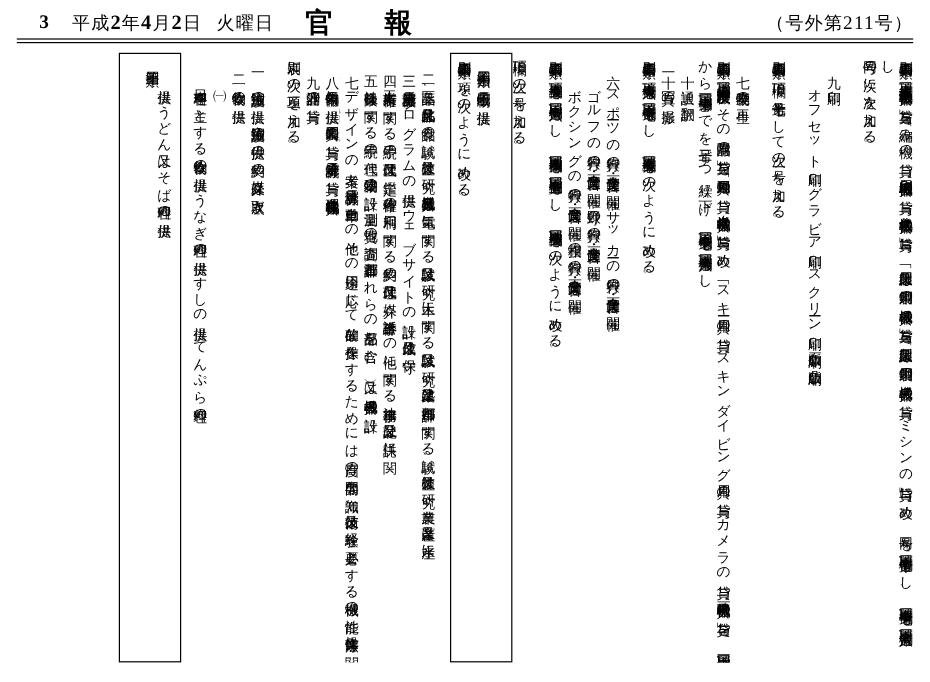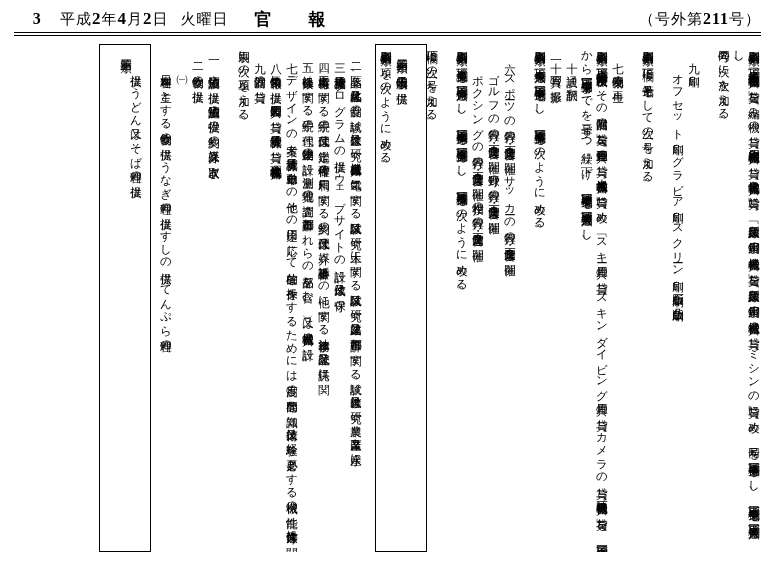--- a/index.html
+++ b/index.html
@@ -50,32 +50,32 @@
     font-weight: bold;
   }
   .header .weekday {
     margin-left: 12px;
     font-size: 15px;
     letter-spacing: 1px;
     text-align: center;
   }
   .header .gazette {
     margin-left: 26px;
-    font-size: 17px;
+    font-size: 23px;
     font-weight: bold;
     letter-spacing: 10px;
   }
   .header .issue {
     margin-left: auto;
     font-size: 15px;
     letter-spacing: 1px;
   }
   .header .issue .big {
     font-size: 16px;
-    font-weight: bold;
+    font-weight: normal;
   }
 
   .rule-top {
     position: absolute;
     left: 14px;
     top: 32px;
     width: 747px;
     height: 0;
     border-top: 1.4px solid #000;
   }

